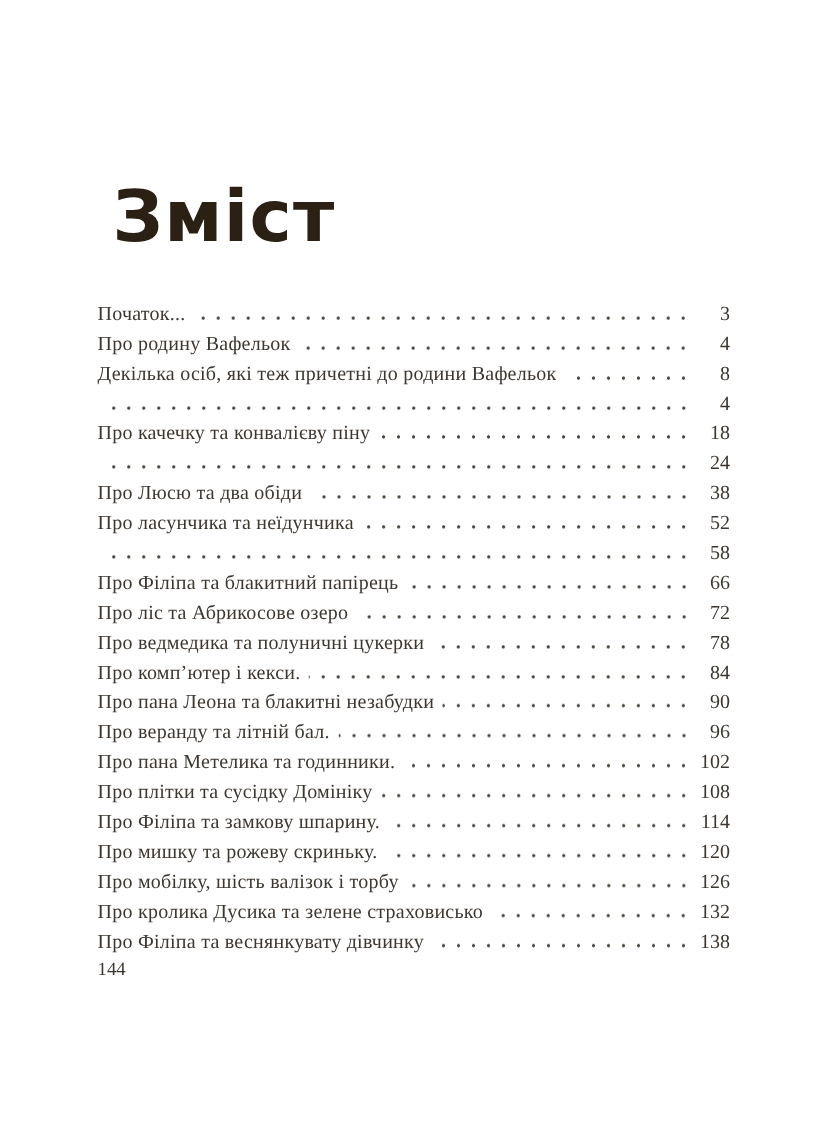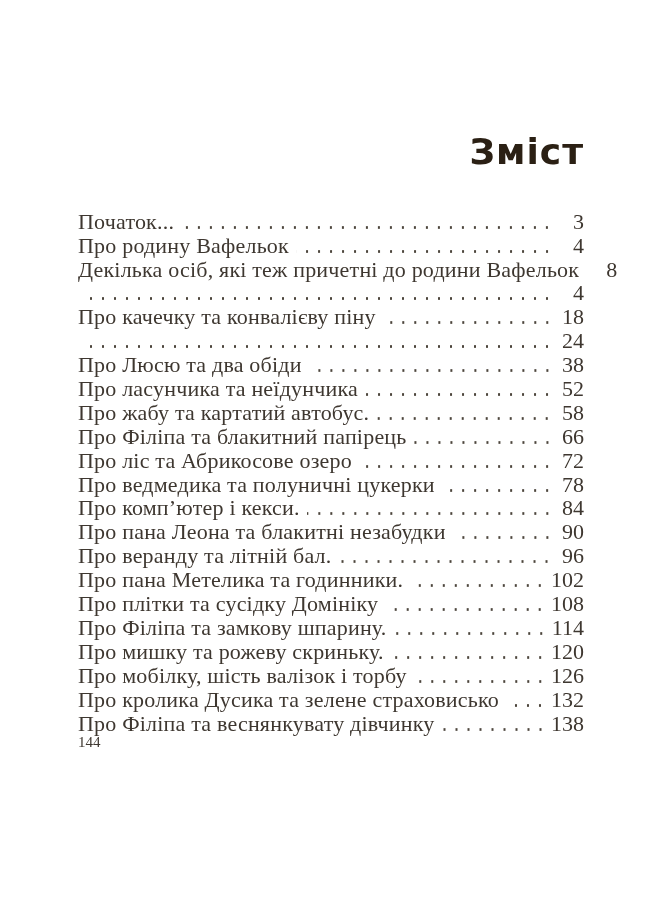--- a/index.html
+++ b/index.html
@@ -20,37 +20,36 @@
     overflow: hidden;
     font-family: "Liberation Serif", serif;
   }
   .book-page {
     position: relative;
     width: 650px;
     height: 900px;
     padding: 133px 66px 0 78px;
   }
   .page-title {
-    margin: 0;
+    margin: 12px;
     font-family: "DejaVu Sans", sans-serif;
     font-weight: bold;
-    font-size: 36px;
+    font-size: 57px;
     line-height: 1.05;
     letter-spacing: 1px;
     color: var(--title-color);
-    text-align: right;
   }
   .toc {
     margin-top: 38px;
   }
   .toc-row {
     display: flex;
     align-items: baseline;
     height: 23.9px;
-    font-size: 22px;
+    font-size: 16px;
     color: var(--body-color);
   }
   .entry-title {
     white-space: nowrap;
     letter-spacing: 0.2px;
   }
   .leader {
     flex: 1 1 auto;
     height: 3px;
     margin: 0 5px 0 7px;
@@ -118,21 +117,20 @@
   </div>
 
 
   <div class="toc-row">
     <span class="entry-title">Про ласунчика та неїдунчика</span>
     <span class="leader"></span>
     <span class="entry-page">52</span>
   </div>
 
   <div class="toc-row">
-    <span class="entry-title">Про жабу та картатий автобус.</span>
     <span class="leader"></span>
     <span class="entry-page">58</span>
   </div>
 
   <div class="toc-row">
     <span class="entry-title">Про Філіпа та блакитний папірець</span>
     <span class="leader"></span>
     <span class="entry-page">66</span>
   </div>
 

